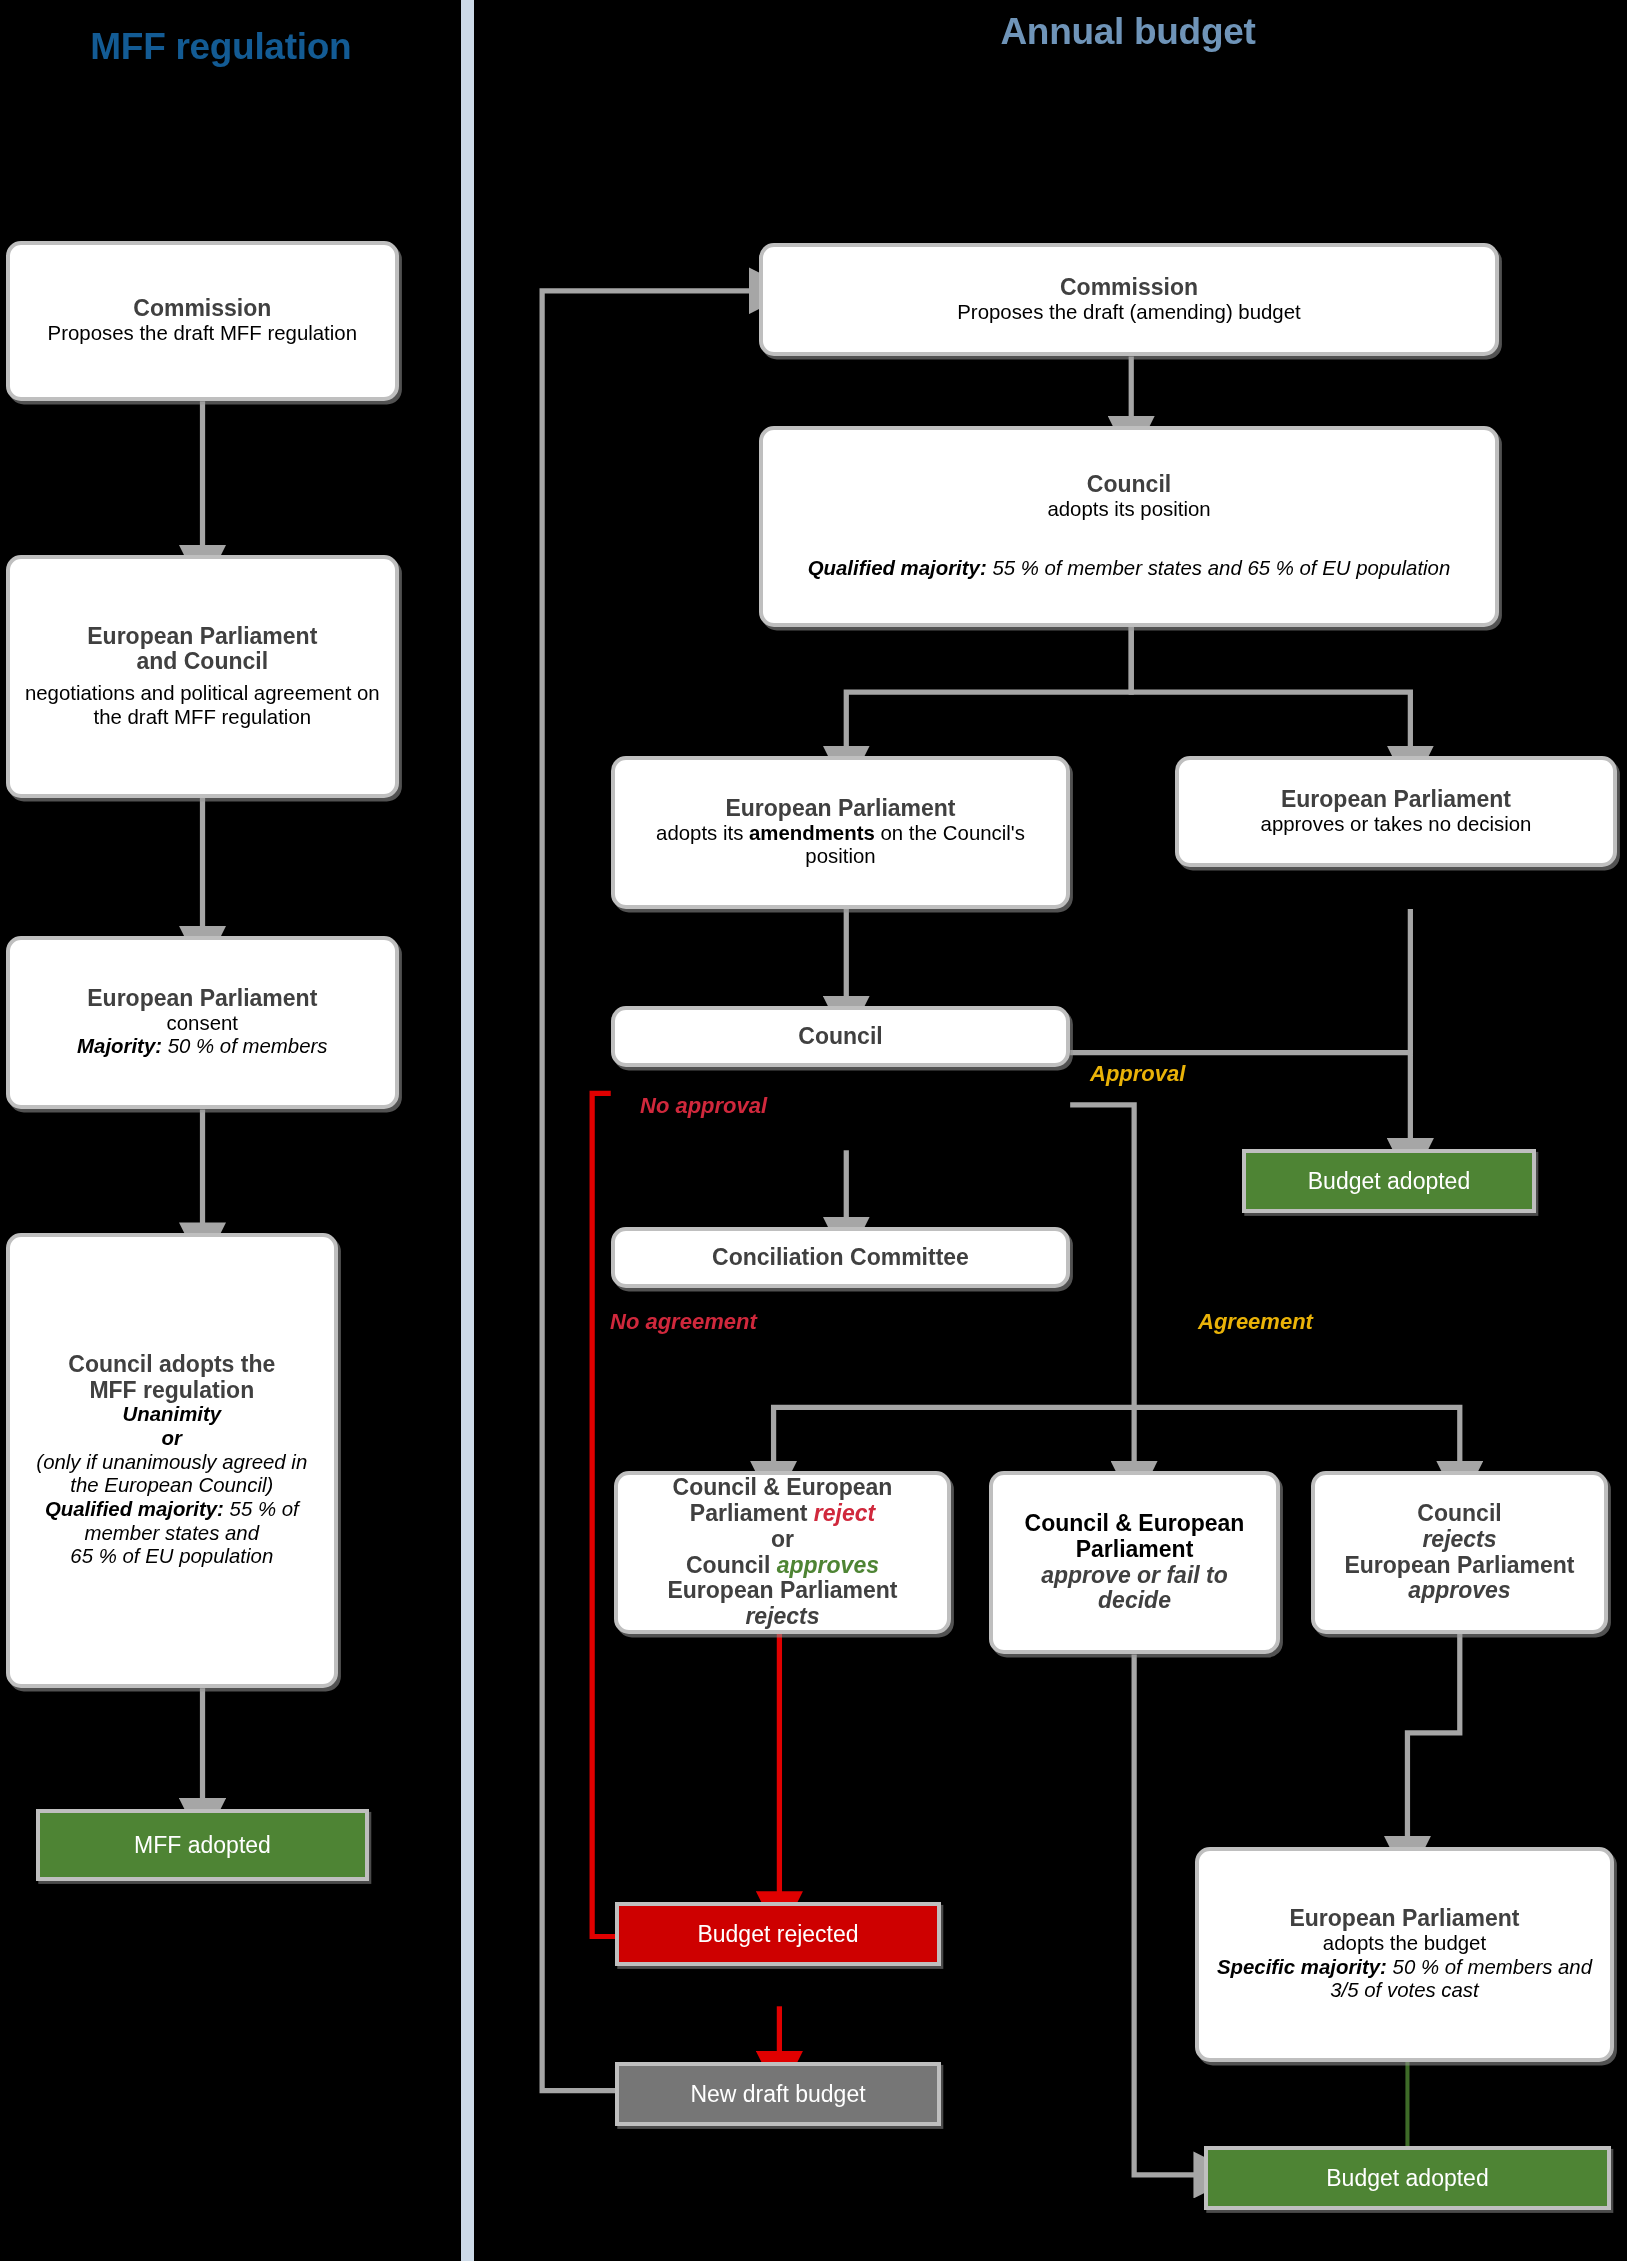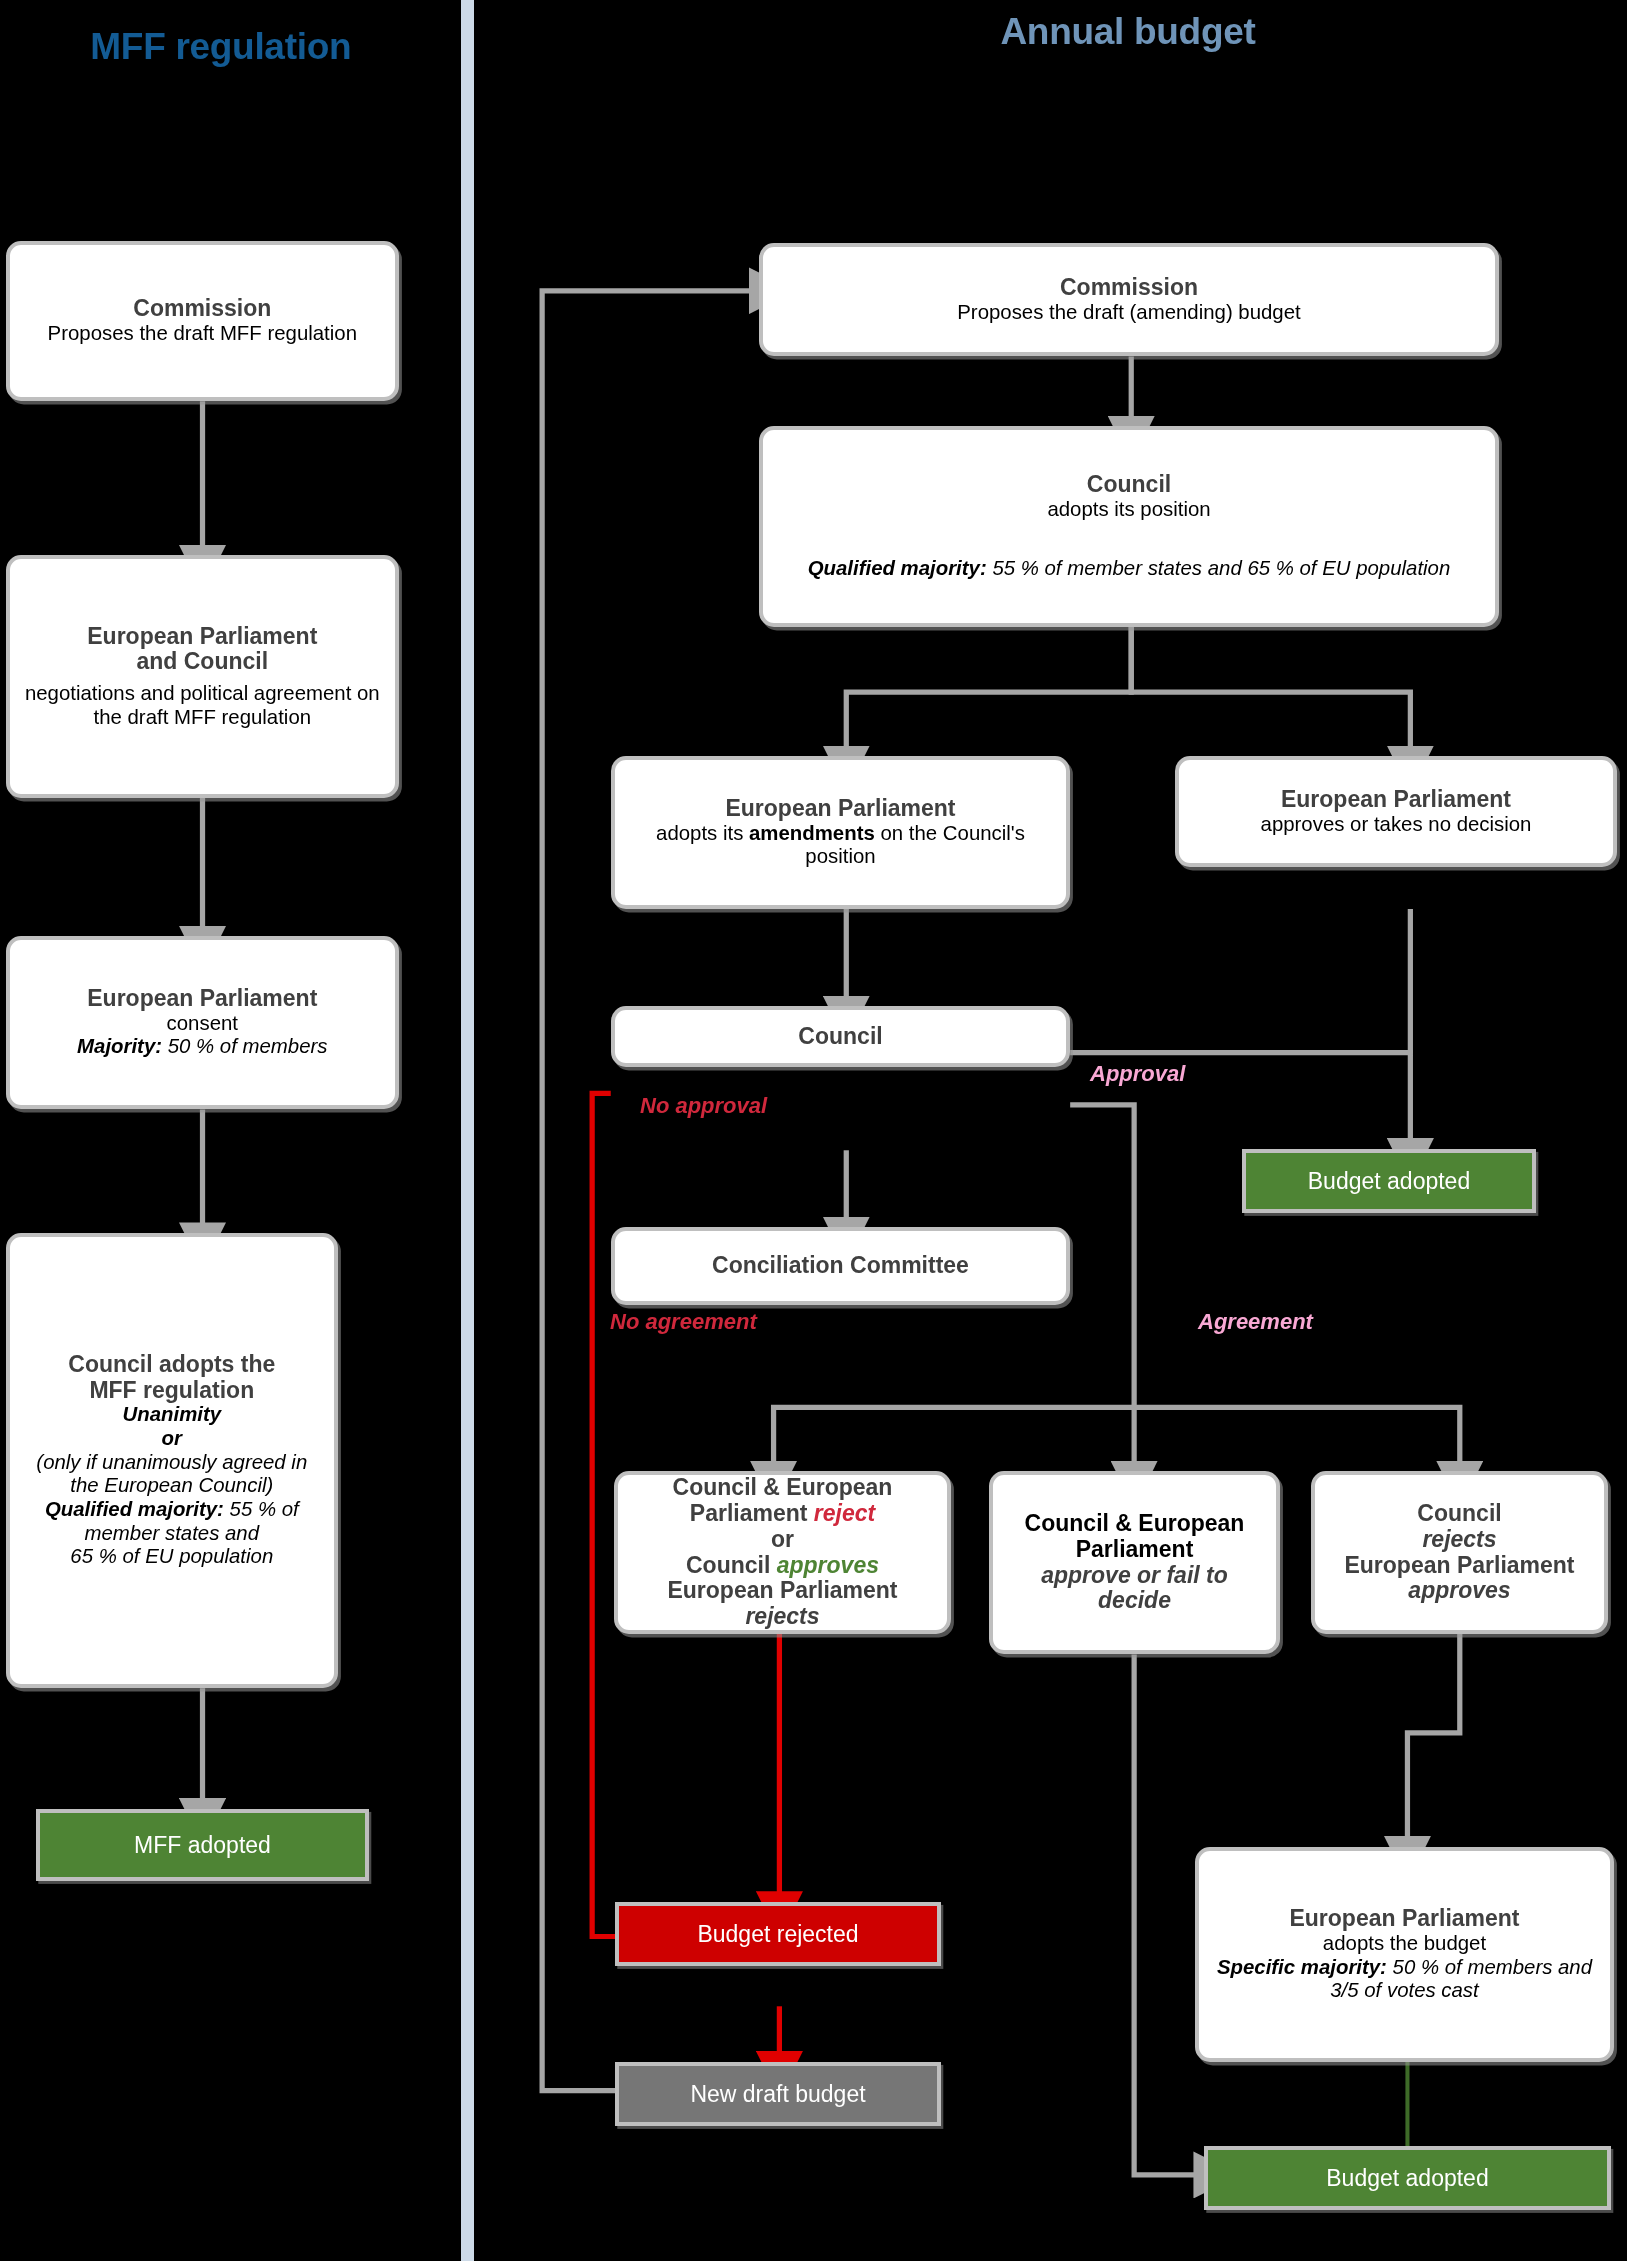--- a/index.html
+++ b/index.html
@@ -78,21 +78,21 @@
   .term.grey{background:#767676;}
 
   .edge-label{
     position:absolute;
     font-style:italic;
     font-weight:bold;
     font-size:22px;
     white-space:nowrap;
   }
   .lbl-red{color:#D0283C;}
-  .lbl-green{color:#f9a8d4;}
+  .lbl-green{color:#eab308;}
 </style>
 </head>
 <body>
 
 <div id="root">
 
   <svg id="svg-layer" viewBox="0 0 2799 3888">
     <defs>
       <marker id="ah-grey" markerWidth="9" markerHeight="9" refX="2.0" refY="4.5" orient="auto" markerUnits="strokeWidth">
         <path d="M0,0 L9,4.5 L0,9 z" fill="#A6A6A6"></path>
@@ -210,21 +210,21 @@
 
   <div class="node" style="left:1175px;top:756px;width:442px;height:111px;">
     <div class="hd">European Parliament</div>
     <div class="bd">approves or takes no decision</div>
   </div>
 
   <div class="node" style="left:611px;top:1006px;width:459px;height:61px;">
     <div class="hd">Council</div>
   </div>
 
-  <div class="node" style="left:611px;top:1227px;width:459px;height:78px;align-items:center;">
+  <div class="node" style="left:611px;top:1227px;width:459px;height:61px;align-items:center;">
     <div class="hd">Conciliation Committee</div>
   </div>
 
   <div class="term green" style="left:1242px;top:1149px;width:294px;height:64px;">
     <span>Budget adopted</span>
   </div>
 
   <div class="node" style="left:614px;top:1471px;width:337px;height:163px;">
     <div class="hd">Council &amp; European</div>
     <div class="hd"><span>Parliament </span><span class="red-i">reject</span></div>

